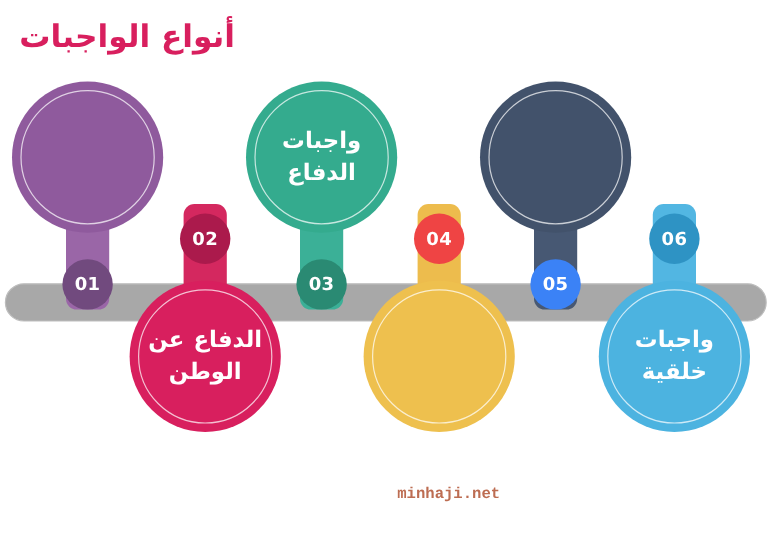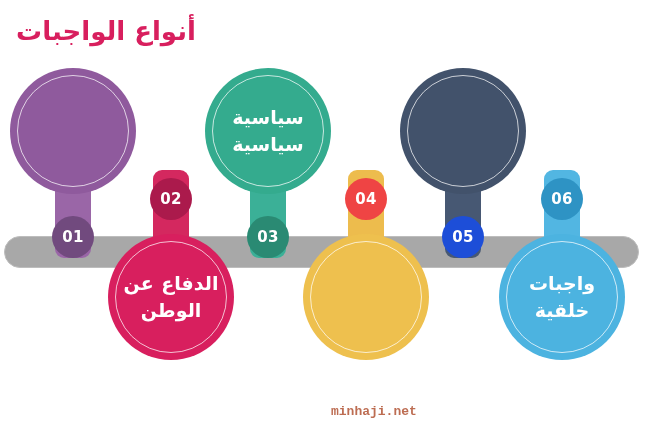--- a/index.html
+++ b/index.html
@@ -146,37 +146,37 @@
         <div class="bubble" style="background: rgb(216, 31, 94);">
           <div class="ring"></div>
           <div class="label">الدفاع عن الوطن</div>
         </div>
         <div class="badge" style="background: rgb(171, 26, 76);">02</div>
       </div>
       <div class="pin up" style="left: 205px; top: 68px;">
         <div class="stem" style="background: rgb(59, 176, 151);"></div>
         <div class="bubble" style="background: rgb(52, 171, 142);">
           <div class="ring"></div>
-          <div class="label">سياسية سياسية</div>
+          <div class="label">واجبات الدفاع</div>
         </div>
         <div class="badge" style="background: rgb(42, 138, 115);">03</div>
       </div>
       <div class="pin down" style="left: 303px; top: 170px;">
         <div class="stem" style="background: rgb(237, 188, 77);"></div>
         <div class="bubble" style="background: rgb(238, 192, 78);">
           <div class="ring"></div>
         </div>
         <div class="badge" style="background: #ef4444;">04</div>
       </div>
       <div class="pin up" style="left: 400px; top: 68px;">
         <div class="stem" style="background: rgb(71, 88, 115);"></div>
         <div class="bubble" style="background: rgb(66, 82, 107);">
           <div class="ring"></div>
         </div>
-        <div class="badge" style="background: #1d4ed8;">05</div>
+        <div class="badge" style="background: #3b82f6;">05</div>
       </div>
       <div class="pin down" style="left: 499px; top: 170px;">
         <div class="stem" style="background: rgb(82, 182, 226);"></div>
         <div class="bubble" style="background: rgb(76, 179, 224);">
           <div class="ring"></div>
           <div class="label">واجبات خلقية</div>
         </div>
         <div class="badge" style="background: rgb(46, 147, 196);">06</div>
       </div>
     </div>

